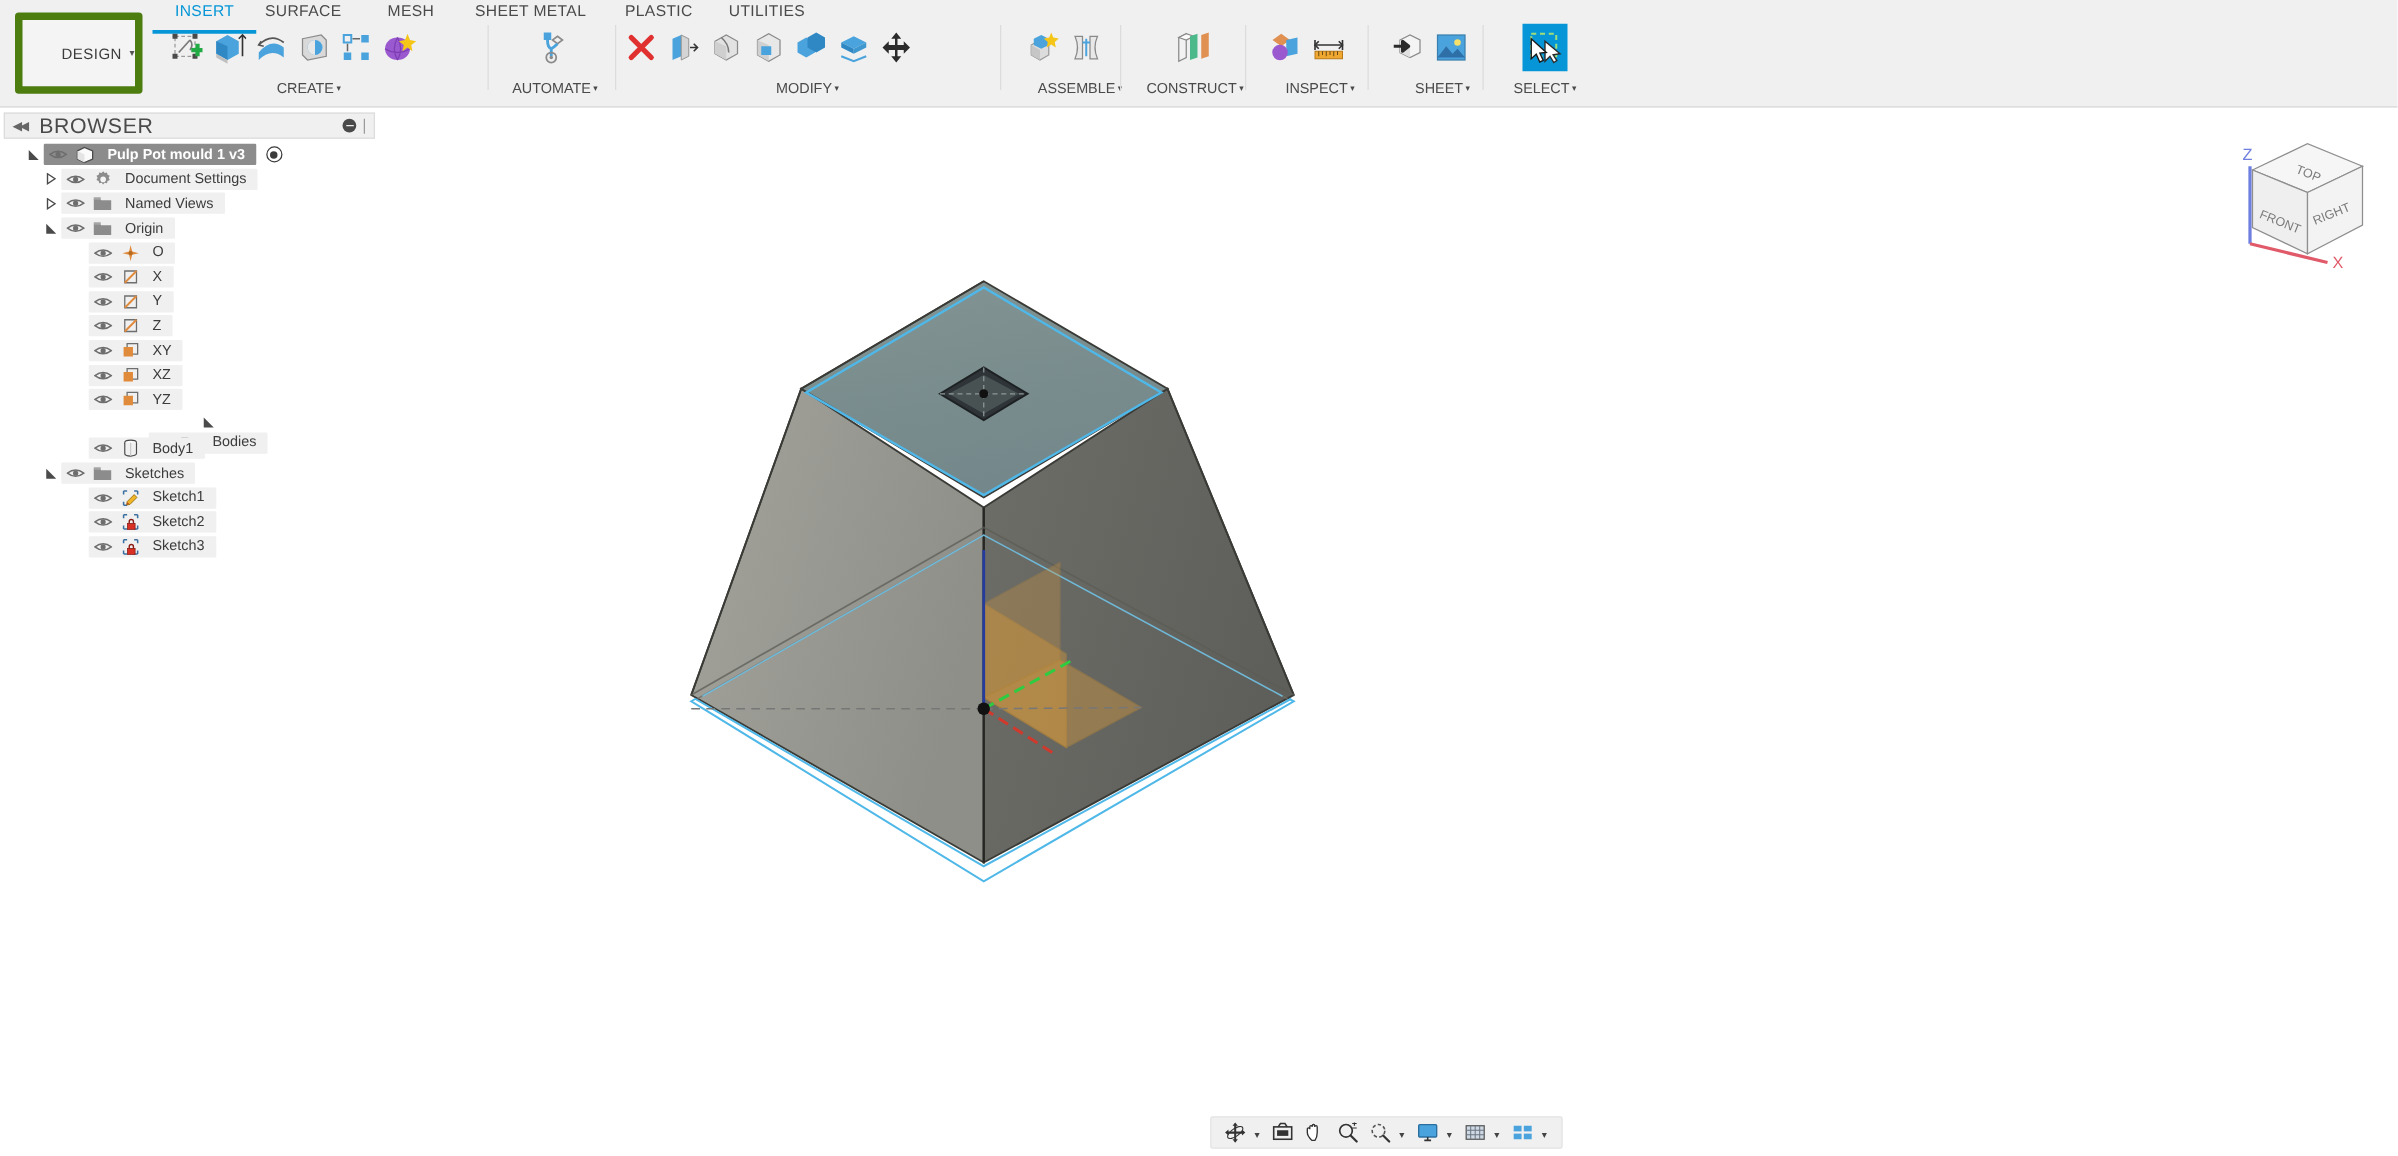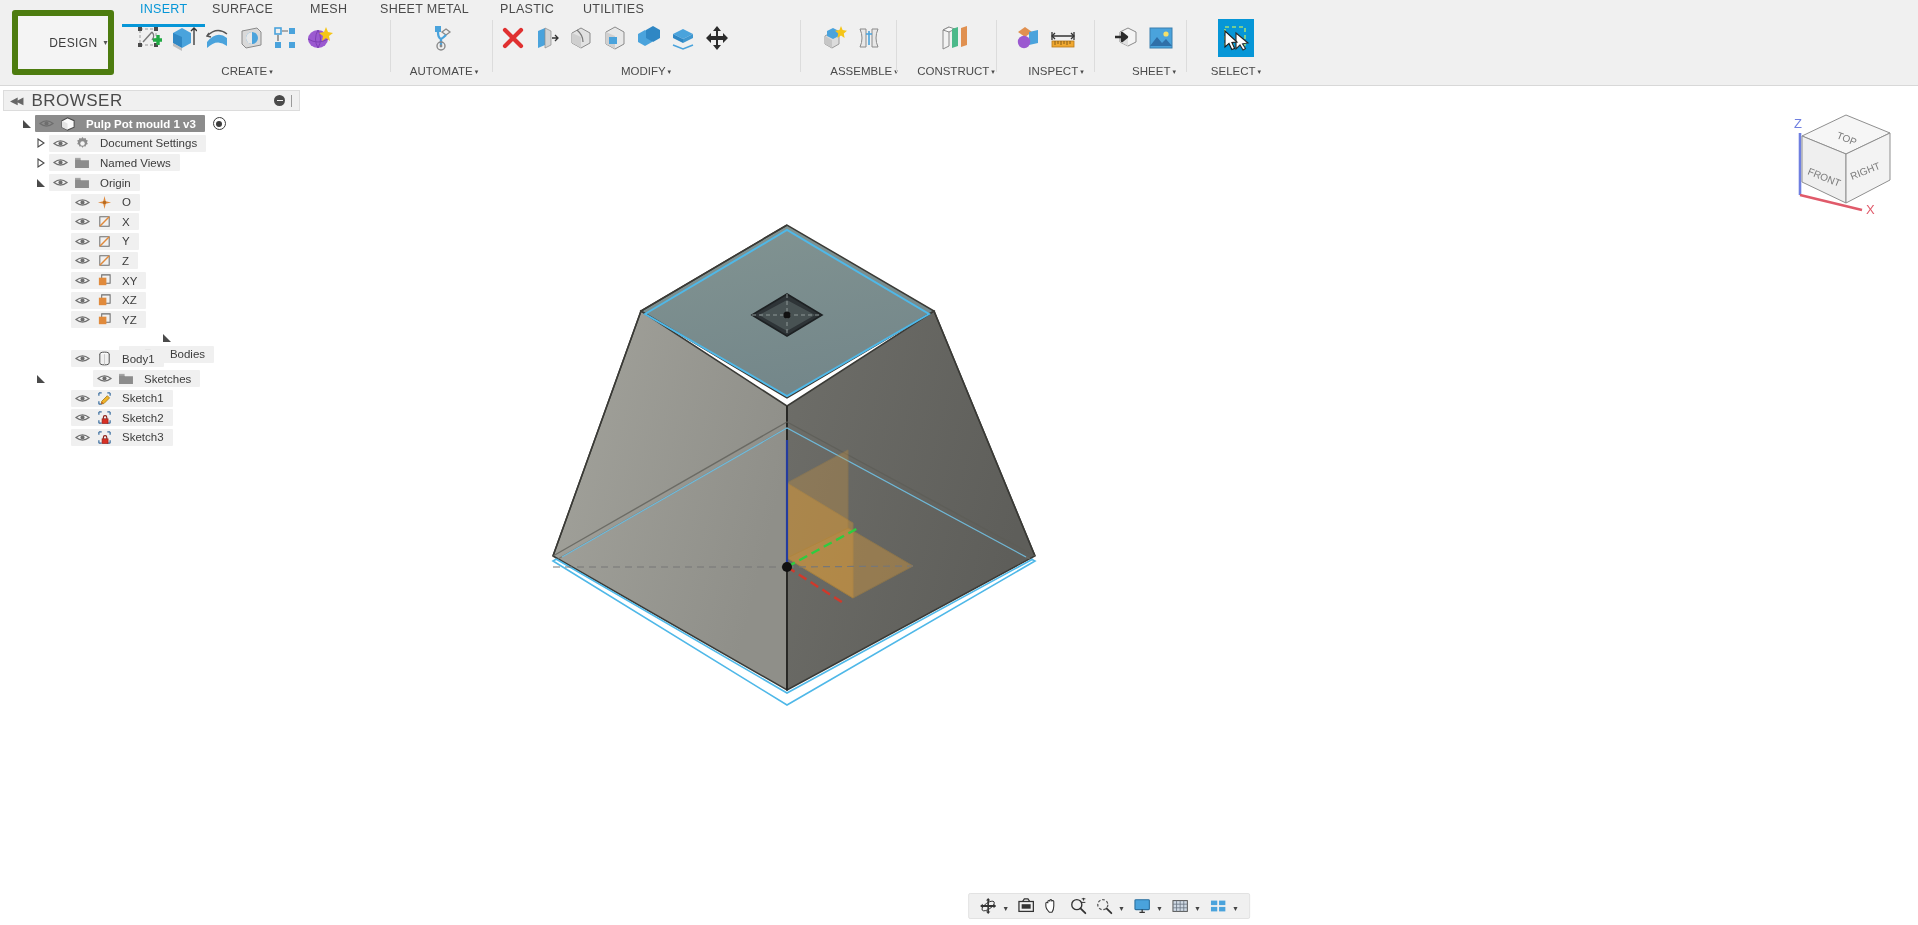--- a/index.html
+++ b/index.html
@@ -636,21 +636,21 @@
           <span class="ticon">
             <svg width="15" height="15" viewBox="0 0 16 16">
               <ellipse cx="8" cy="3.4" rx="5" ry="2.2" fill="#fafafa" stroke="#4a4a4a" stroke-width="1"></ellipse>
               <path d="M3 3.4 V12.6 a5 2.2 0 0 0 10 0 V3.4" fill="#f0f0f0" stroke="#4a4a4a" stroke-width="1"></path>
               <path d="M8 3.4 V14.8" stroke="#c8c8c8"></path>
             </svg>
           </span>
           <span class="tlabel">Body1</span>
         </span>
       </div>
-      <div class="trow" style="padding-left: 30px; gap: 44px;">
+      <div class="trow" style="padding-left: 30px;">
         <span class="arrow">
           <svg width="10" height="10" viewBox="0 0 10 10">
             <path d="M1 1 L9 9 L1 9 Z" fill="#4a4a4a"></path>
           </svg>
         </span>
         <span class="chip">
           <span class="eye">
             <svg width="15" height="11" viewBox="0 0 16 11">
               <path d="M1 5.5 Q8 0 15 5.5 Q8 11 1 5.5 Z" fill="none" stroke="#6e6e6e" stroke-width="1.2"></path>
               <circle cx="8" cy="5.5" r="2.2" fill="#6e6e6e"></circle>

